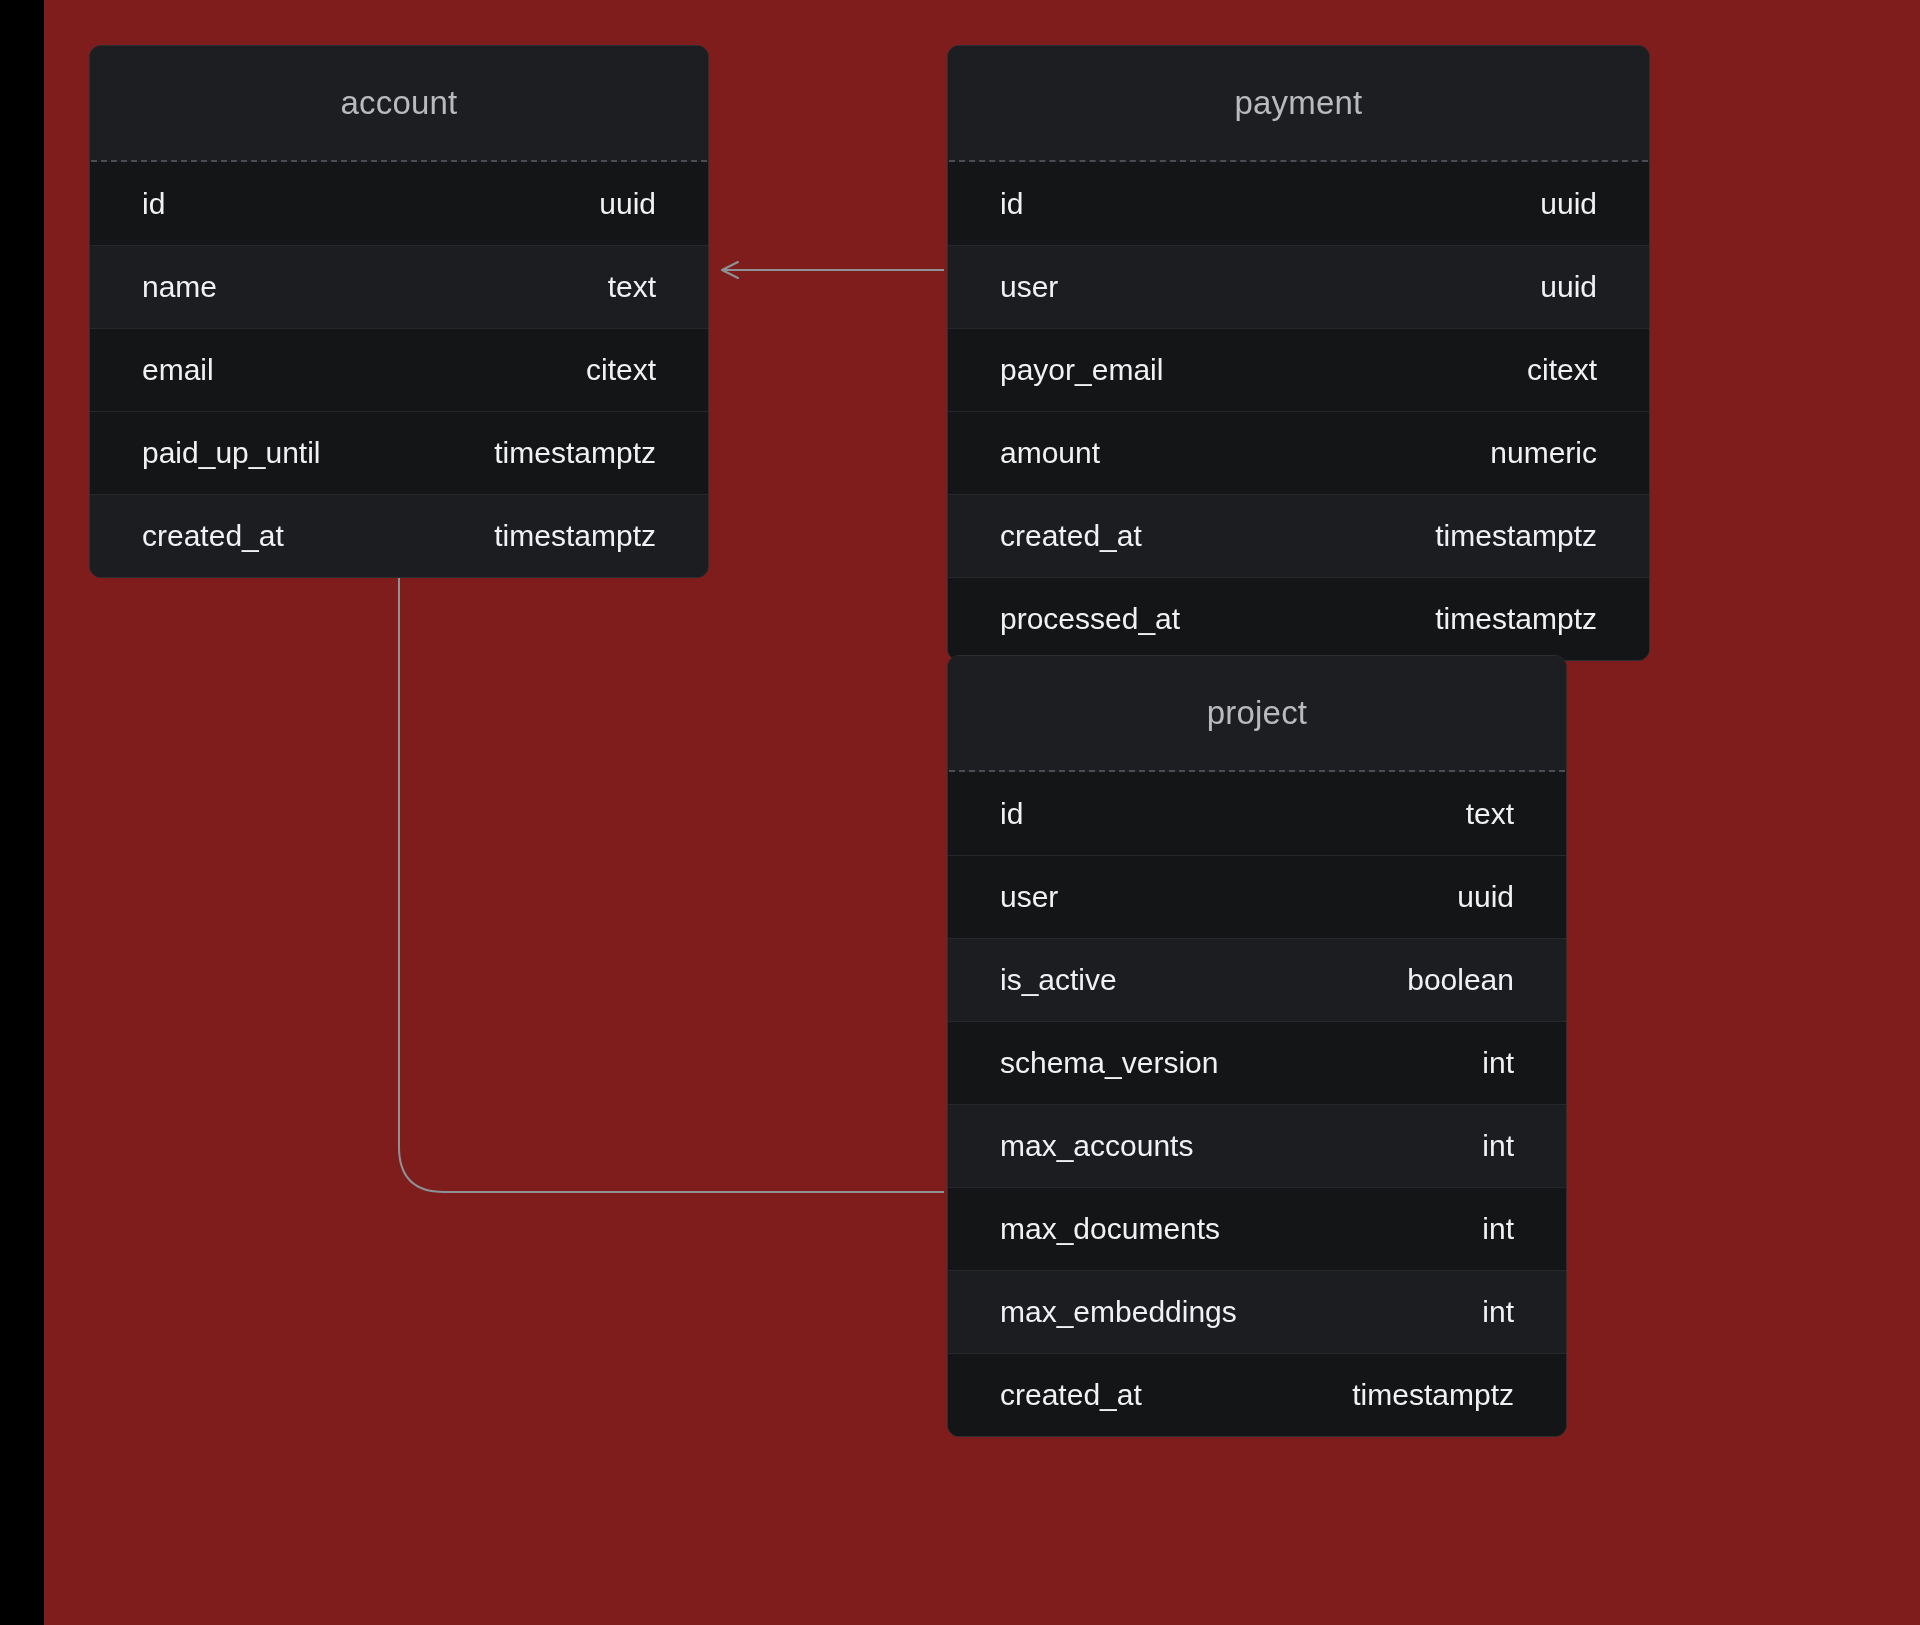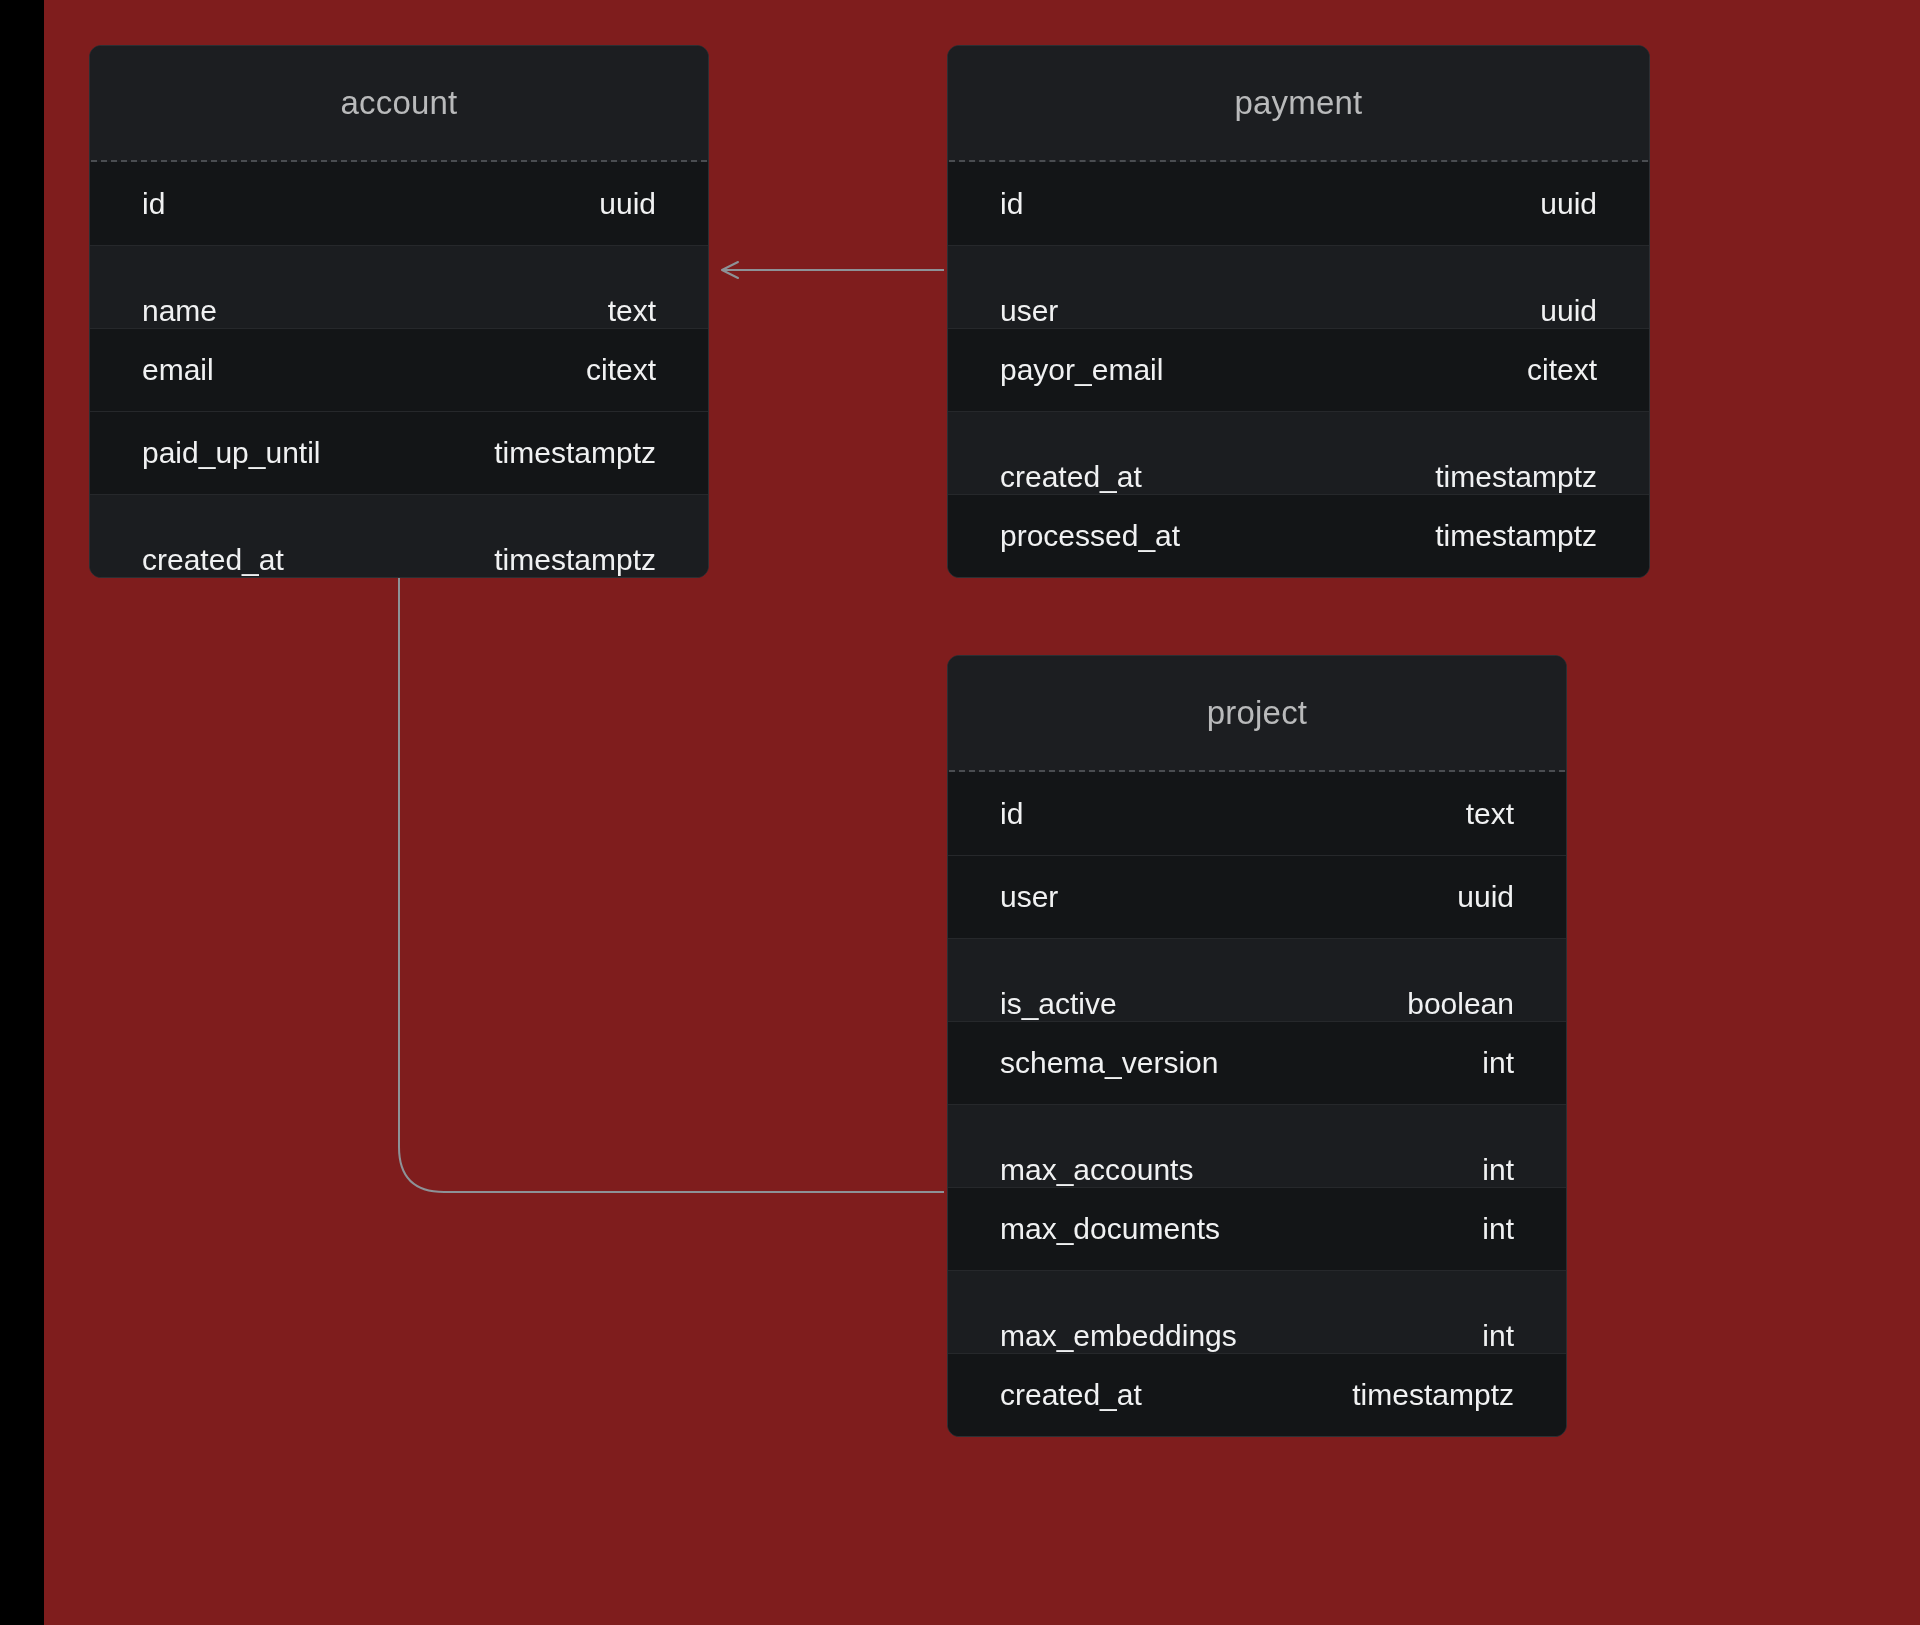--- a/index.html
+++ b/index.html
@@ -74,21 +74,20 @@
     border-top: 1px solid #26282b;
   }
   .field-row:first-child {
     border-top: none;
   }
   .field-row.odd {
     background: #131517;
   }
   .field-row.even {
     background: #1b1d20;
-    align-items: flex-end;
   }
   .field-name {
     font-size: 30px;
     color: #f0f1f2;
     font-weight: 400;
     white-space: nowrap;
   }
   .field-type {
     font-size: 30px;
     color: #f0f1f2;
@@ -171,20 +170,24 @@
         <span class="field-type">uuid</span>
       </div>
       <div class="field-row even">
         <span class="field-name">user</span>
         <span class="field-type">uuid</span>
       </div>
       <div class="field-row odd">
         <span class="field-name">payor_email</span>
         <span class="field-type">citext</span>
       </div>
+      <div class="field-row odd">
+        <span class="field-name">amount</span>
+        <span class="field-type">numeric</span>
+      </div>
       <div class="field-row even">
         <span class="field-name">created_at</span>
         <span class="field-type">timestamptz</span>
       </div>
       <div class="field-row odd">
         <span class="field-name">processed_at</span>
         <span class="field-type">timestamptz</span>
       </div>
     </div>
   </div>

